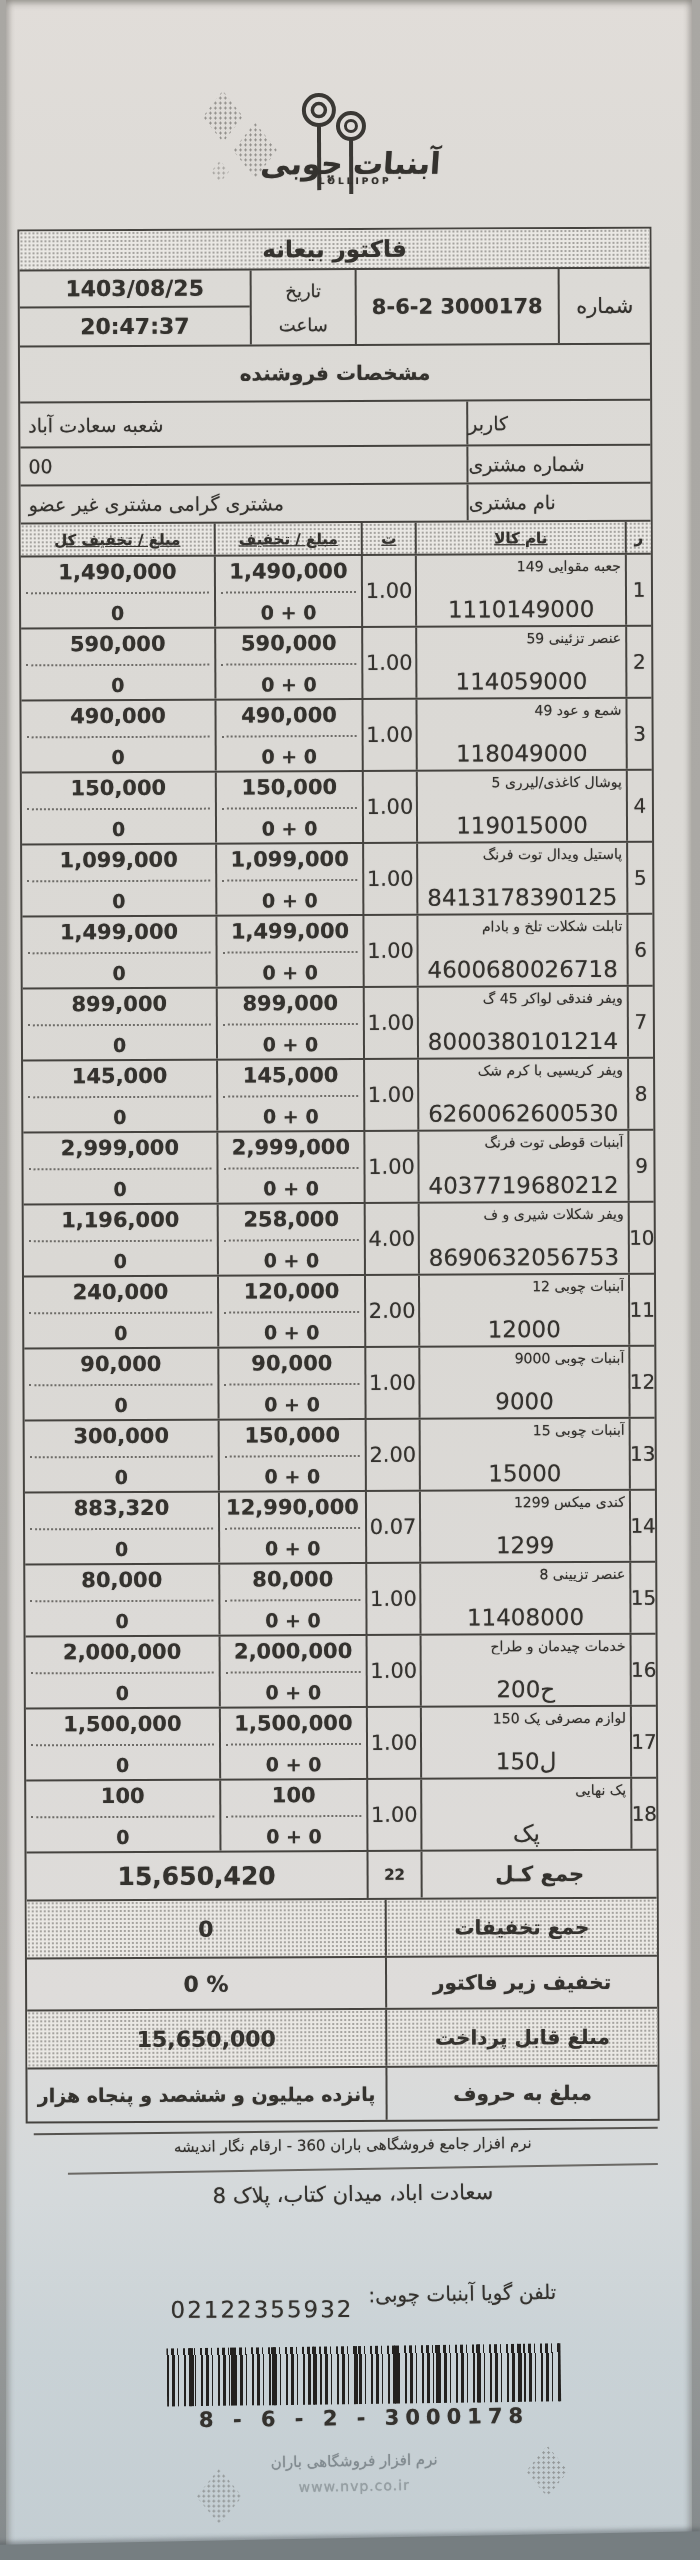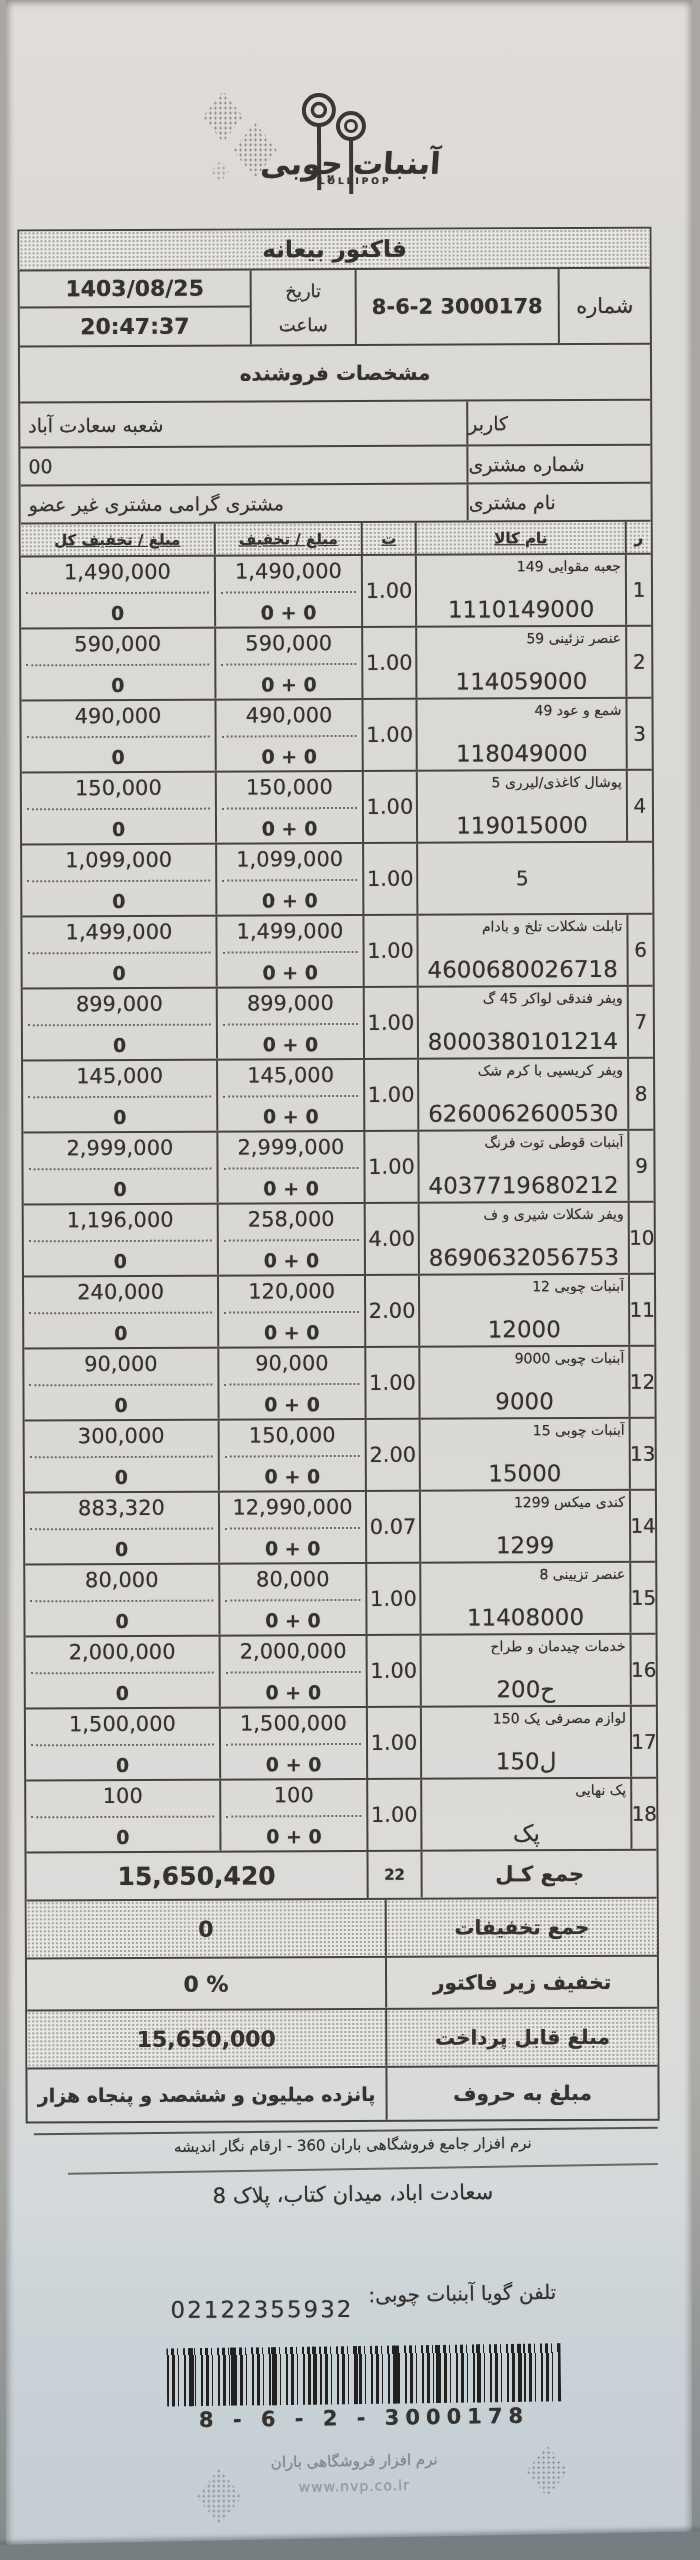--- a/index.html
+++ b/index.html
@@ -57,21 +57,21 @@
   .info .lbl { border-left:2px solid #45433f; display:flex; align-items:center; justify-content:flex-end; padding-right:14px; font-size:19px; direction:rtl; }
   .h-user { height:45px; } .h-cno { height:38px; } .h-cname { height:38px; }
 
   .thead { height:33px; display:grid; grid-template-columns:193px 147px 54px 210px 26px; font-size:15px; font-weight:bold; }
   .thead > div { display:flex; align-items:center; justify-content:center;text-decoration:underline; }
   .thead > div + div { border-left:2px solid #45433f; }
 
   .item-row { height:72px; display:grid; grid-template-columns:193px 147px 54px 210px 26px; border-top:2px solid #45433f; }
   .item-row > .cell + .cell { border-left:2px solid #45433f; }
   .amt-cell { display:flex; flex-direction:column; align-items:stretch; justify-content:space-between; padding:3px 4px; }
-  .amt-cell .amt { text-align:center; font-size:21px; font-weight:400; }
+  .amt-cell .amt { text-align:center; font-size:21px; font-weight:700; }
   .amt-cell .dotline { border-top:2px dotted #6e6c68; height:0; margin:0 1px; }
   .amt-cell .disc { text-align:center; font-size:19px; font-weight:bold; }
   .qty-cell { display:flex; align-items:center; justify-content:center; font-size:21px; }
   .name-cell { display:flex; flex-direction:column; justify-content:space-between; padding:3px 4px; overflow:hidden; }
   .name-cell .nm { direction:rtl; text-align:right; font-size:14px; white-space:nowrap; overflow:hidden; }
   .name-cell .code { text-align:center; font-size:23px; font-weight:500; white-space:nowrap; }
   .rownum-cell { display:flex; align-items:center; justify-content:center; font-size:20px; }
 
   .grand { height:48px; display:grid; grid-template-columns:340px 54px 236px; }
   .grand > div { display:flex; align-items:center; justify-content:center; }
@@ -251,20 +251,24 @@
       <div class="amt">1,099,000</div>
       <div class="dotline"></div>
       <div class="disc">0</div>
     </div>
     <div class="cell amt-cell">
       <div class="amt">1,099,000</div>
       <div class="dotline"></div>
       <div class="disc">0 + 0</div>
     </div>
     <div class="cell qty-cell">1.00</div>
+    <div class="cell name-cell">
+      <div class="nm">پاستیل ویدال توت فرنگ</div>
+      <div class="code">8413178390125</div>
+    </div>
     <div class="cell rownum-cell">5</div>
   </div>
 
   <div class="item-row">
     <div class="cell amt-cell">
       <div class="amt">1,499,000</div>
       <div class="dotline"></div>
       <div class="disc">0</div>
     </div>
     <div class="cell amt-cell">

